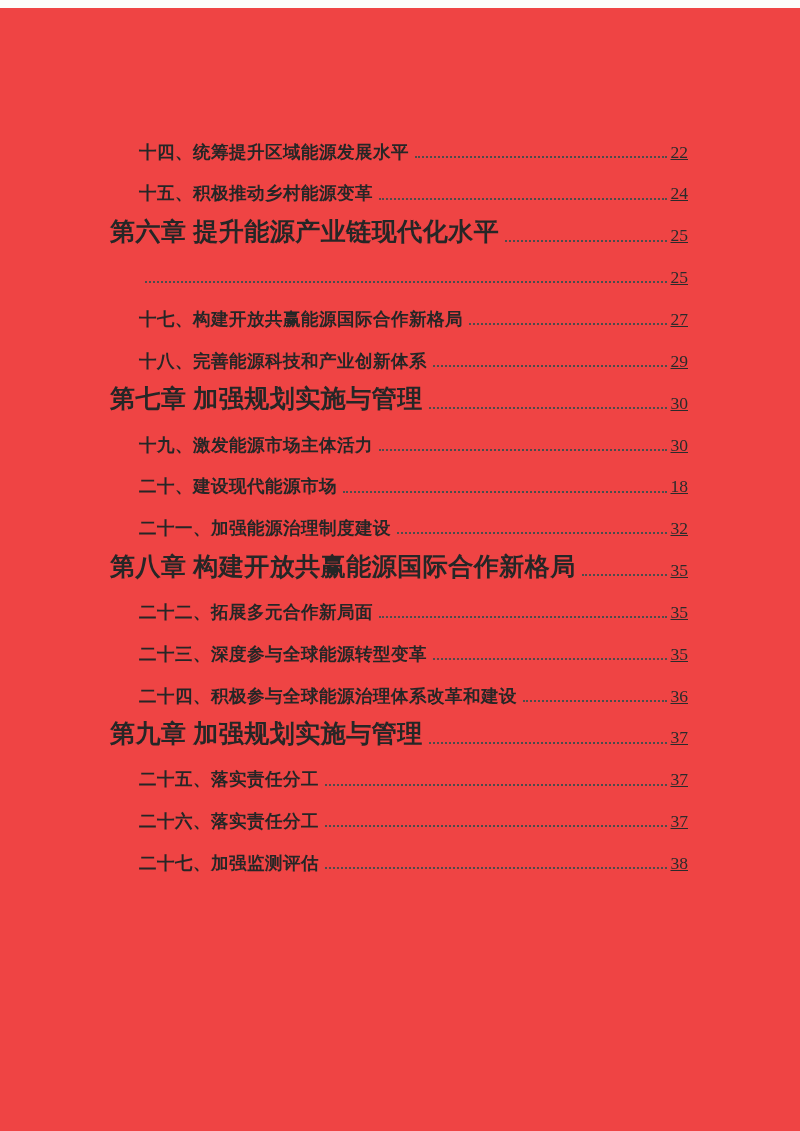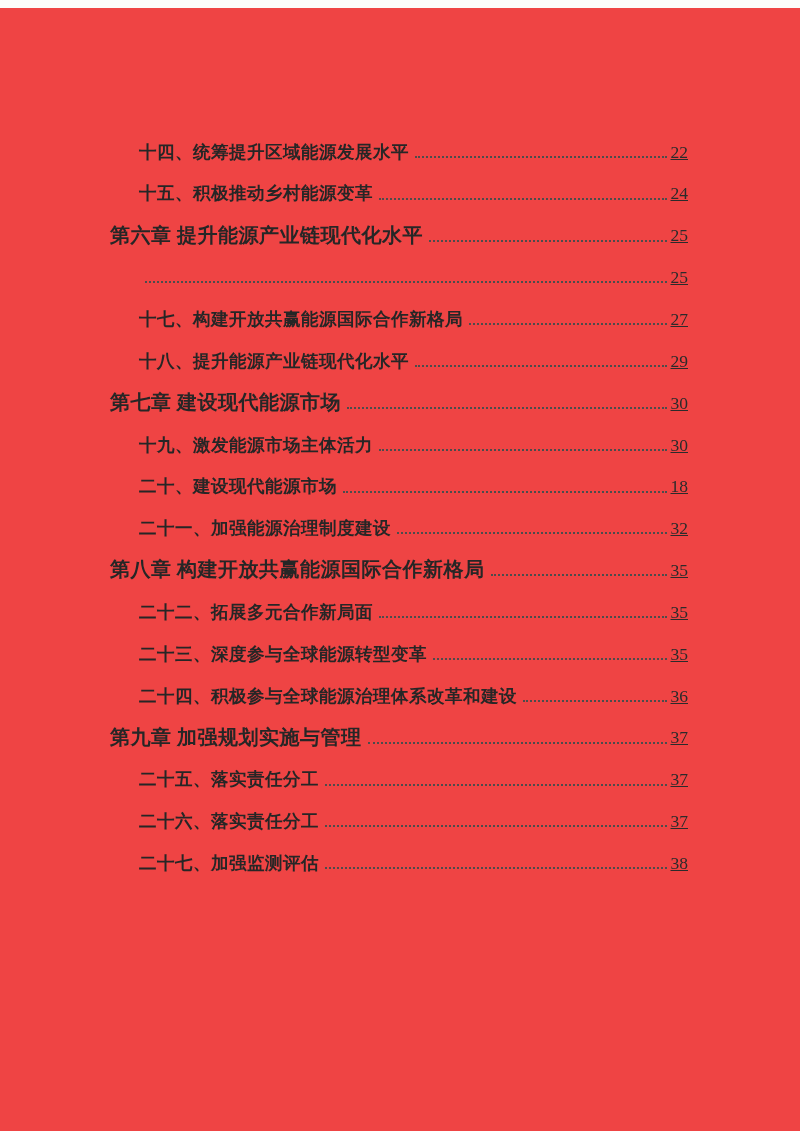--- a/index.html
+++ b/index.html
@@ -39,21 +39,21 @@
     white-space: nowrap;
     line-height: 1.1;
   }
   .toc-row.sub .toc-title {
     font-size: 17.5px;
     font-weight: 700;
     letter-spacing: 0.5px;
     font-family: "Liberation Sans", sans-serif;
   }
   .toc-row.chapter .toc-title {
-    font-size: 20px;
+    font-size: 25px;
     font-weight: 700;
     letter-spacing: 0.5px;
     font-family: "Liberation Serif", serif;
   }
   .toc-leader {
     flex: 1 1 auto;
     min-width: 16px;
     border-bottom: 2px dotted #4c4c4c;
     margin: 0 4px 4px 6px;
     height: 0;
@@ -91,26 +91,26 @@
       <div class="toc-row sub">
     <span class="toc-leader"></span>
     <span class="toc-page">25</span>
   </div>
       <div class="toc-row sub">
     <span class="toc-title">十七、构建开放共赢能源国际合作新格局</span>
     <span class="toc-leader"></span>
     <span class="toc-page">27</span>
   </div>
       <div class="toc-row sub">
-    <span class="toc-title">十八、提升能源产业链现代化水平</span>
+    <span class="toc-title">十八、完善能源科技和产业创新体系</span>
     <span class="toc-leader"></span>
     <span class="toc-page">29</span>
   </div>
       <div class="toc-row chapter">
-    <span class="toc-title">第七章 建设现代能源市场</span>
+    <span class="toc-title">第七章 加强规划实施与管理</span>
     <span class="toc-leader"></span>
     <span class="toc-page">30</span>
   </div>
       <div class="toc-row sub">
     <span class="toc-title">十九、激发能源市场主体活力</span>
     <span class="toc-leader"></span>
     <span class="toc-page">30</span>
   </div>
       <div class="toc-row sub">
     <span class="toc-title">二十、建设现代能源市场</span>

